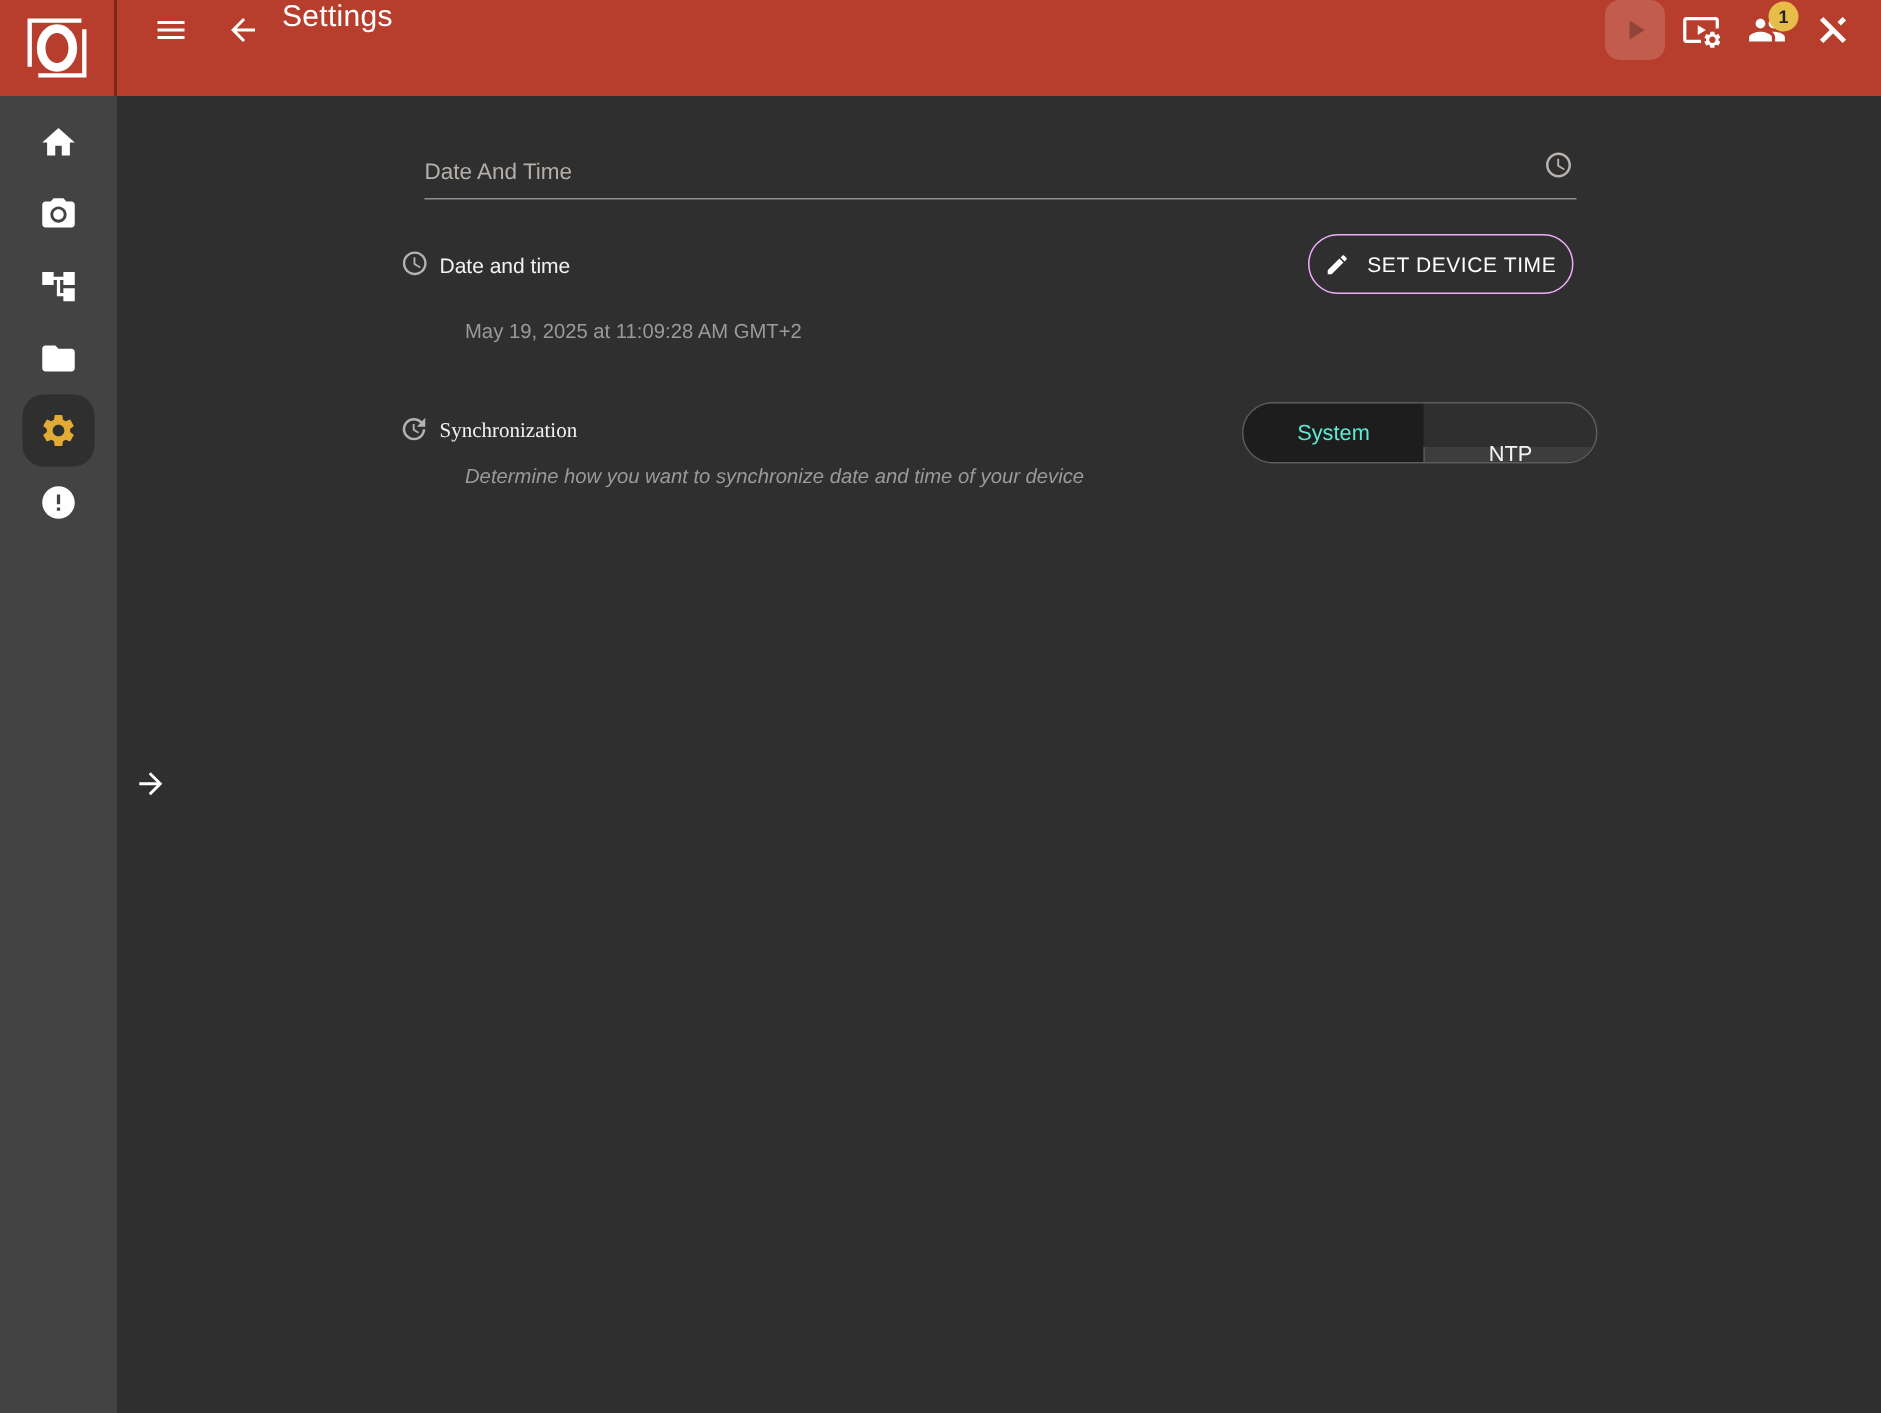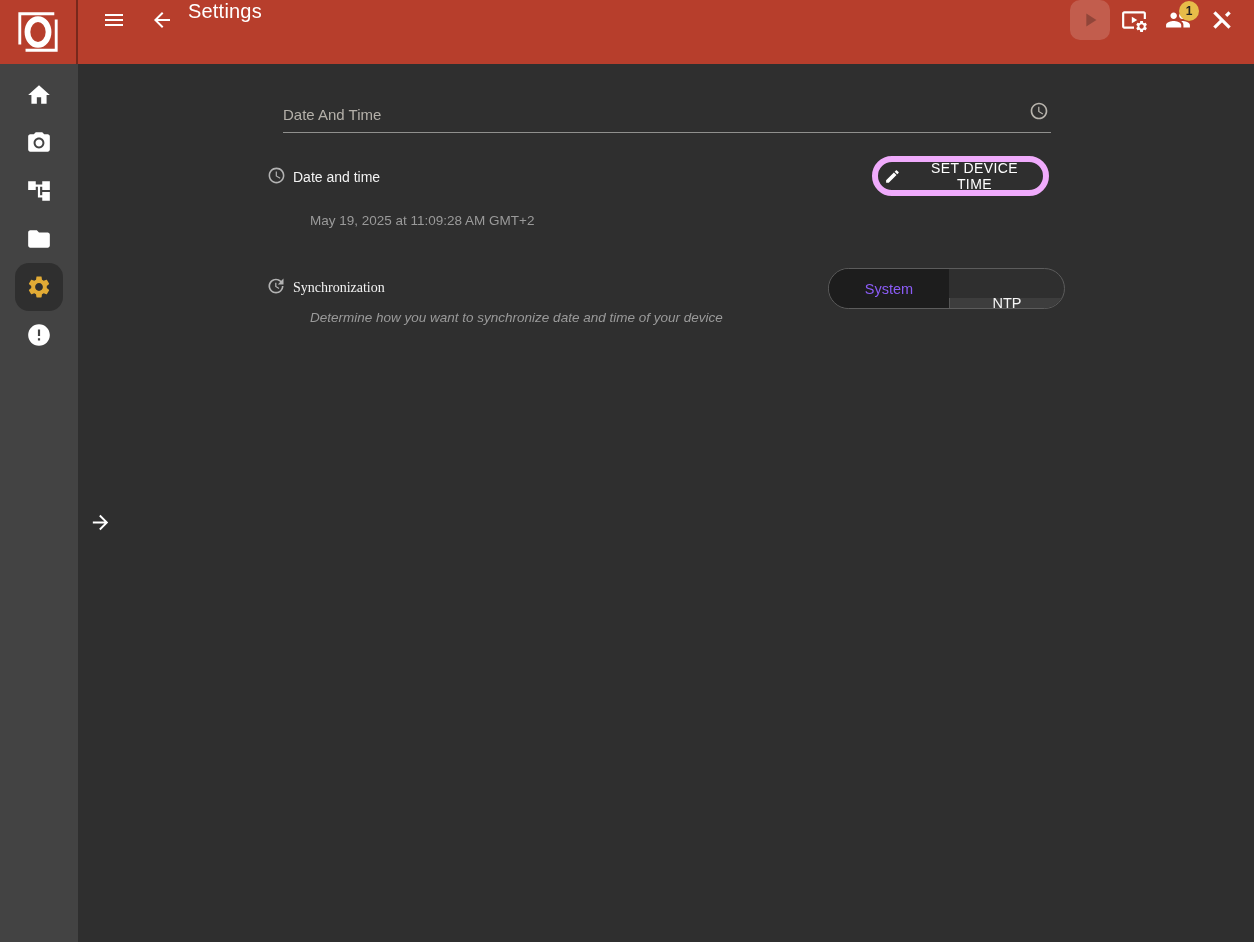--- a/index.html
+++ b/index.html
@@ -26,25 +26,25 @@
   .content{position:absolute;left:78px;top:64px;right:0;bottom:0;}
 
   .field-header{position:absolute;left:205px;top:34px;width:768px;height:34px;border-bottom:1px solid #90908e;}
   .field-header .fh-label{position:absolute;left:0;bottom:9px;font-size:15px;color:#b4b0a9;}
   .field-header .fh-icon{position:absolute;right:2px;bottom:7px;color:#b8b4ad;}
 
   .row-icon{position:absolute;color:#b3b3b3;}
   .row-label{position:absolute;font-size:14px;color:#f2f2f2;}
   .sub-text{position:absolute;font-size:13.5px;color:#9a9a9a;line-height:16px;}
 
-  .outline-btn{position:absolute;left:794px;top:92px;width:177px;height:40px;border:6px solid #f0abfc;border-radius:20px;background:transparent;color:#fff;display:flex;align-items:center;justify-content:center;gap:11px;font-size:14px;font-weight:500;letter-spacing:.4px;cursor:pointer;font-family:"Liberation Sans",sans-serif;box-sizing:border-box;}
+  .outline-btn{position:absolute;left:794px;top:92px;width:177px;height:40px;border:1px solid #f0abfc;border-radius:20px;background:transparent;color:#fff;display:flex;align-items:center;justify-content:center;gap:11px;font-size:14px;font-weight:500;letter-spacing:.4px;cursor:pointer;font-family:"Liberation Sans",sans-serif;box-sizing:border-box;}
 
   .toggle-group{position:absolute;left:750px;top:204px;width:237px;height:41px;border-radius:21px;overflow:hidden;display:flex;border:1px solid #5c5c5c;box-sizing:border-box;}
   .toggle-seg{display:flex;align-items:center;justify-content:center;font-size:14.5px;font-weight:500;cursor:pointer;border:none;font-family:"Liberation Sans",sans-serif;}
-  .toggle-seg.sel{background:#1d1d1d;color:#8b5cf6;width:120px;}
+  .toggle-seg.sel{background:#1d1d1d;color:#5eead4;width:120px;}
   .toggle-seg.unsel{background:#3d3d3d;color:#f5f5f5;width:95px;flex:1;border-left:1px solid #555;margin-top:29px;}
 
   .expand-arrow{position:absolute;left:8px;top:444px;width:28px;height:28px;display:flex;align-items:center;justify-content:center;background:transparent;border:none;color:#fff;cursor:pointer;padding:0;}
 </style>
 </head>
 <body>
 
 <div class="app">
 
   <div class="appbar">

